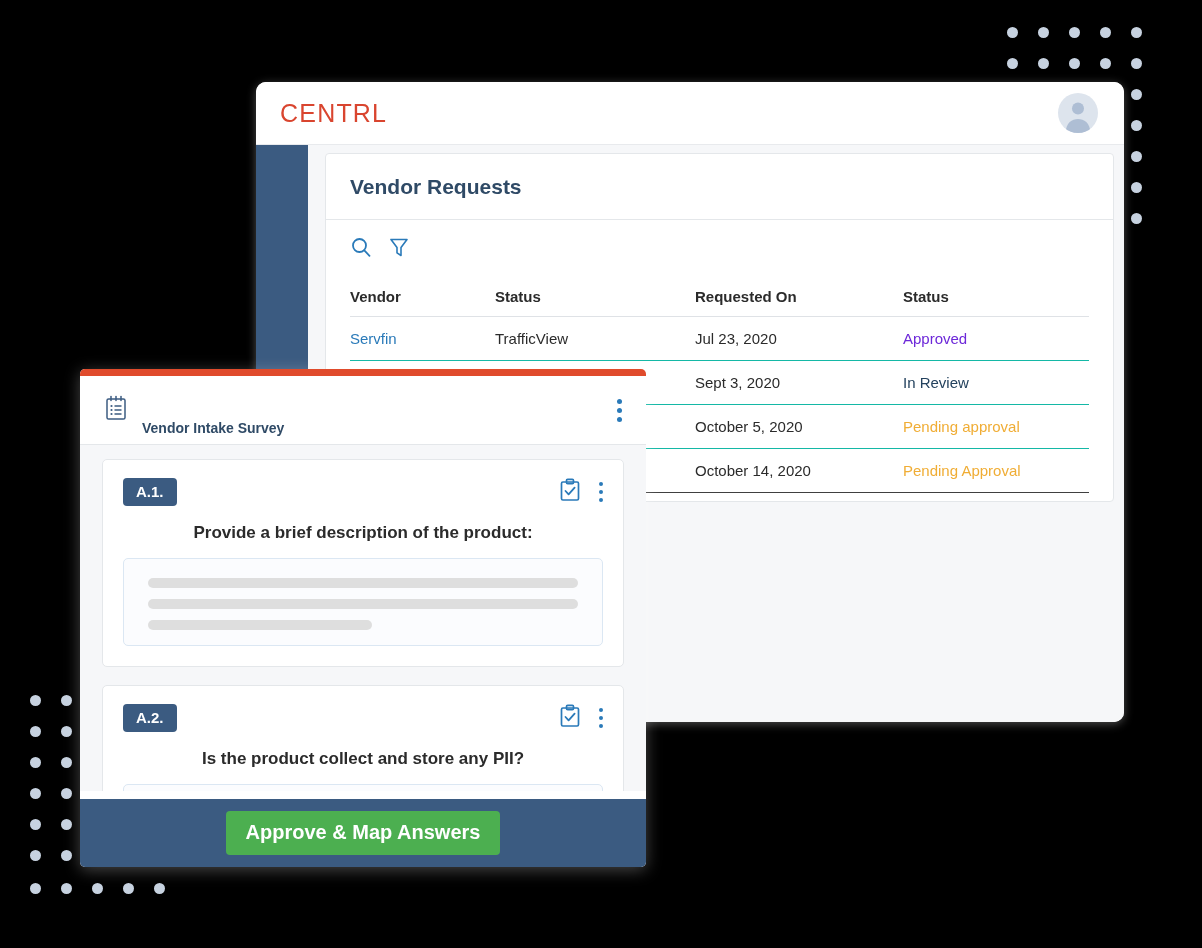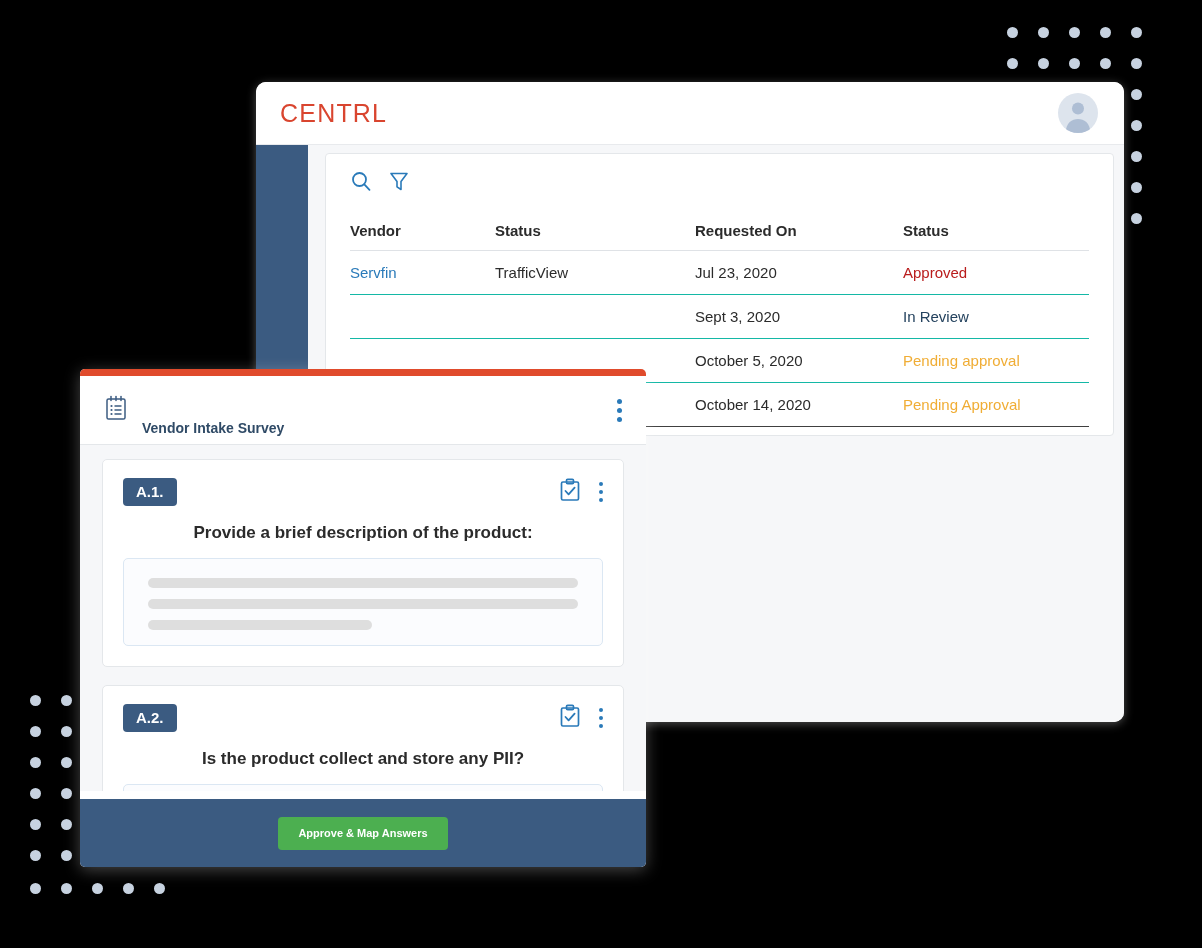--- a/index.html
+++ b/index.html
@@ -135,21 +135,21 @@
   }
   table.req-table tr:last-child td { border-bottom: 1px solid #404040; }
 
   .col-vendor  { width: 145px; }
   .col-product { width: 200px; }
   .col-date    { width: 208px; }
   .col-status  { width: auto; }
 
   .vendor-link { color: #2a7ab9; }
 
-  .st-approved { color: #b91c1c; text-align: center; }
+  .st-approved { color: #6d28d9; text-align: center; }
   .st-review   { color: #24425e; }
   .st-pending  { color: #f0ad35; }
 
   
   .survey-card {
     position: absolute;
     left: 80px;
     top: 369px;
     width: 566px;
     height: 498px;
@@ -272,21 +272,21 @@
     align-items: center;
     justify-content: center;
   }
 
   .approve-btn {
     background: #4caf50;
     color: #ffffff;
     border: none;
     border-radius: 4px;
     font-family: "Liberation Sans", sans-serif;
-    font-size: 11px;
+    font-size: 20px;
     font-weight: 600;
     padding: 10px 20px 11px 20px;
     cursor: pointer;
   }
 </style>
 </head>
 <body>
 
 <div id="decor-layer">
     <div class="dot" style="left: 1007px; top: 27px;"></div>
@@ -334,20 +334,23 @@
       </svg>
     </div>
   </div>
 
   <div class="app-body">
     <div class="sidebar"></div>
 
     <div class="content">
       <div class="panel">
 
+        <div class="panel-title-box">
+          <div class="panel-title">Vendor Requests</div>
+        </div>
 
         <div class="toolbar">
           <span class="tool-icon">
             <svg width="22" height="22" viewBox="0 0 22 22">
               <circle cx="9.5" cy="9.5" r="6.5" fill="none" stroke="#2a7ab9" stroke-width="1.8"></circle>
               <line x1="14.3" y1="14.3" x2="19.5" y2="19.8" stroke="#2a7ab9" stroke-width="1.8" stroke-linecap="round"></line>
             </svg>
           </span>
           <span class="tool-icon">
             <svg width="22" height="22" viewBox="0 0 22 22">

